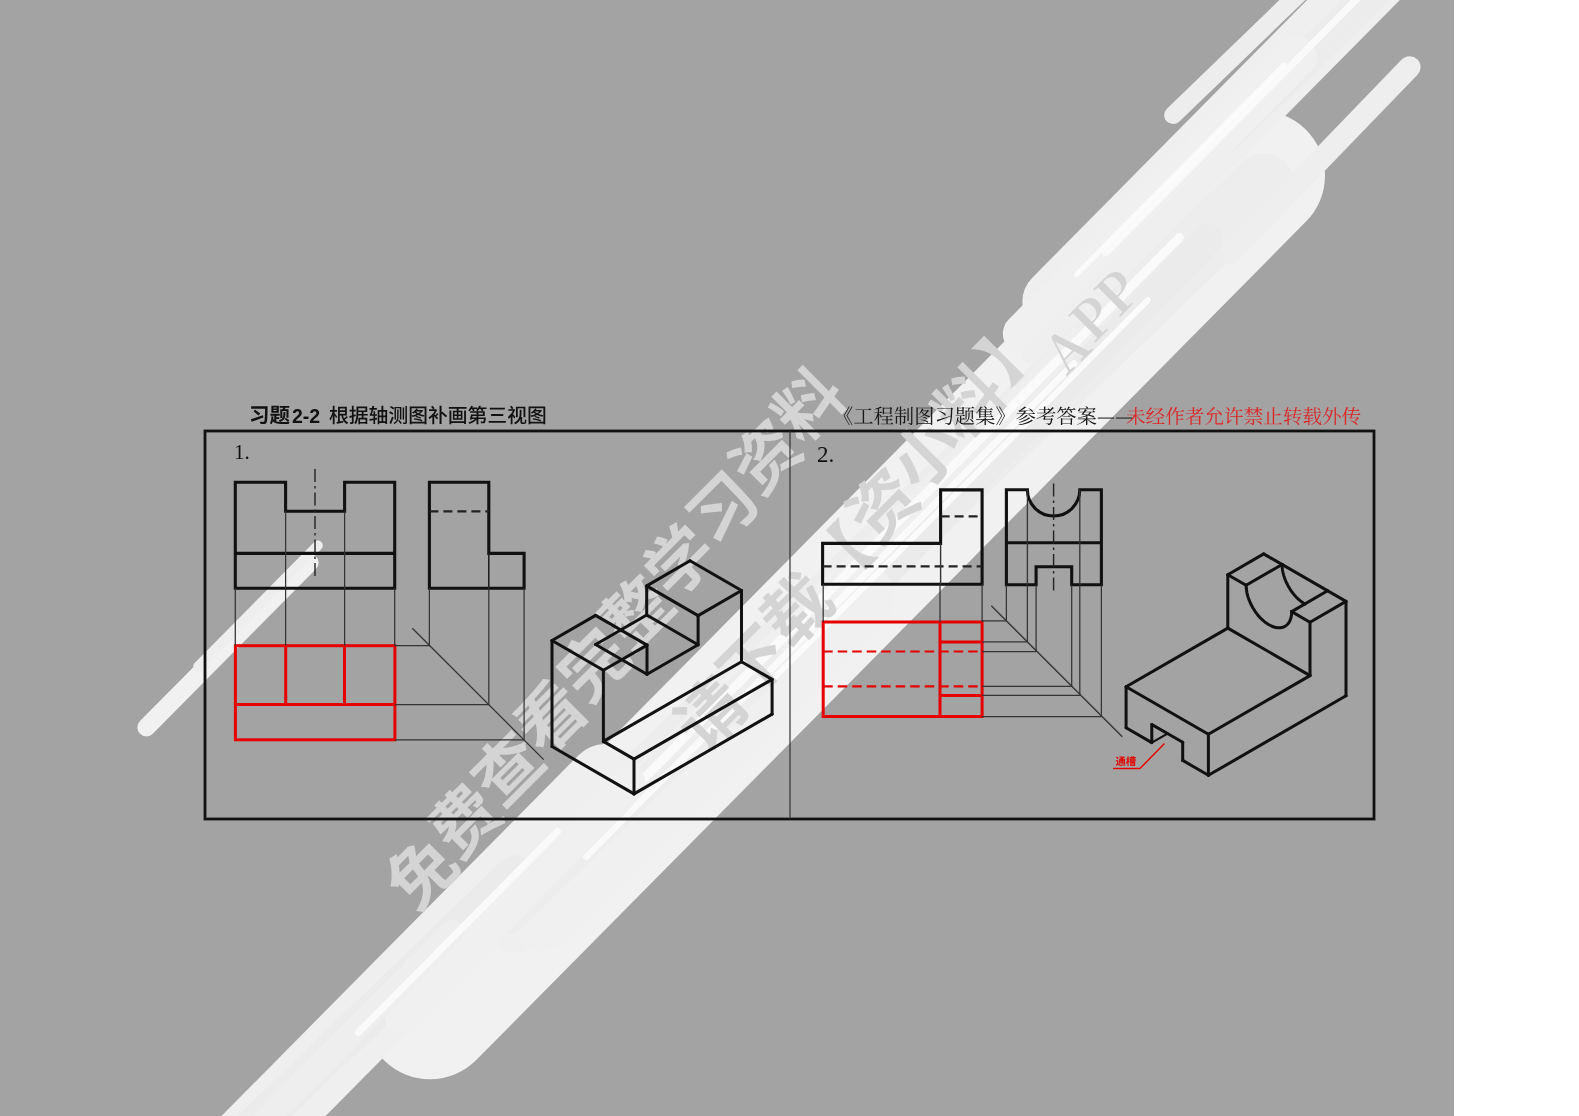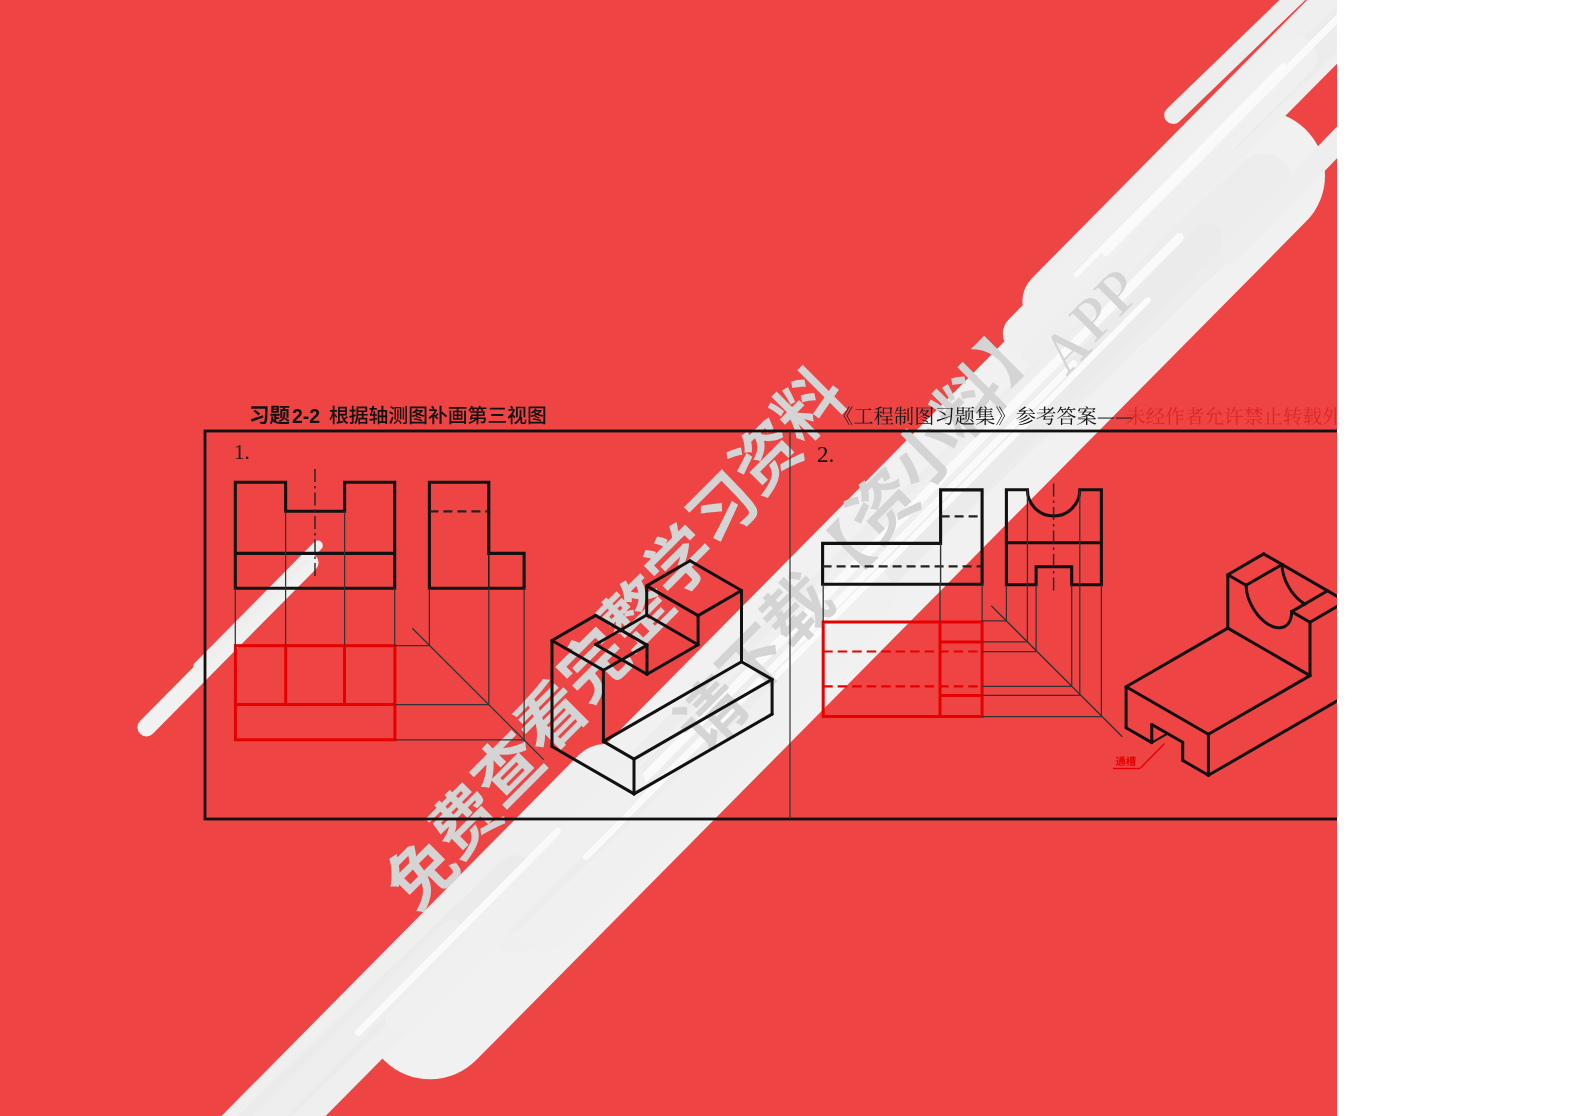--- a/index.html
+++ b/index.html
@@ -1,15 +1,15 @@
 <!DOCTYPE html>
 <html><head><meta charset="utf-8">
 <style>
 html,body{margin:0;padding:0;background:#ffffff;}
-#page{position:relative;width:1337px;height:1116px;background:#ef4444;overflow:hidden;
+#page{position:relative;width:1454px;height:1116px;background:#a3a3a3;overflow:hidden;
 font-family:"Liberation Sans",sans-serif;}
 </style></head>
 <body>
 <div id="page"><svg xmlns="http://www.w3.org/2000/svg" width="1579" height="1116" viewBox="0 0 1579 1116">
       <g>
         <g transform="translate(845,595) rotate(-45.3)" opacity="1.0">
           <rect x="-655.0" y="-65.0" width="1310" height="130" rx="65.0" fill="#f1f1f2"></rect>
         </g>
         <g transform="translate(890,545) rotate(-44)" opacity="1.0">
           <rect x="-550.0" y="-31.0" width="1100" height="62" rx="31.0" fill="#ededee"></rect>

